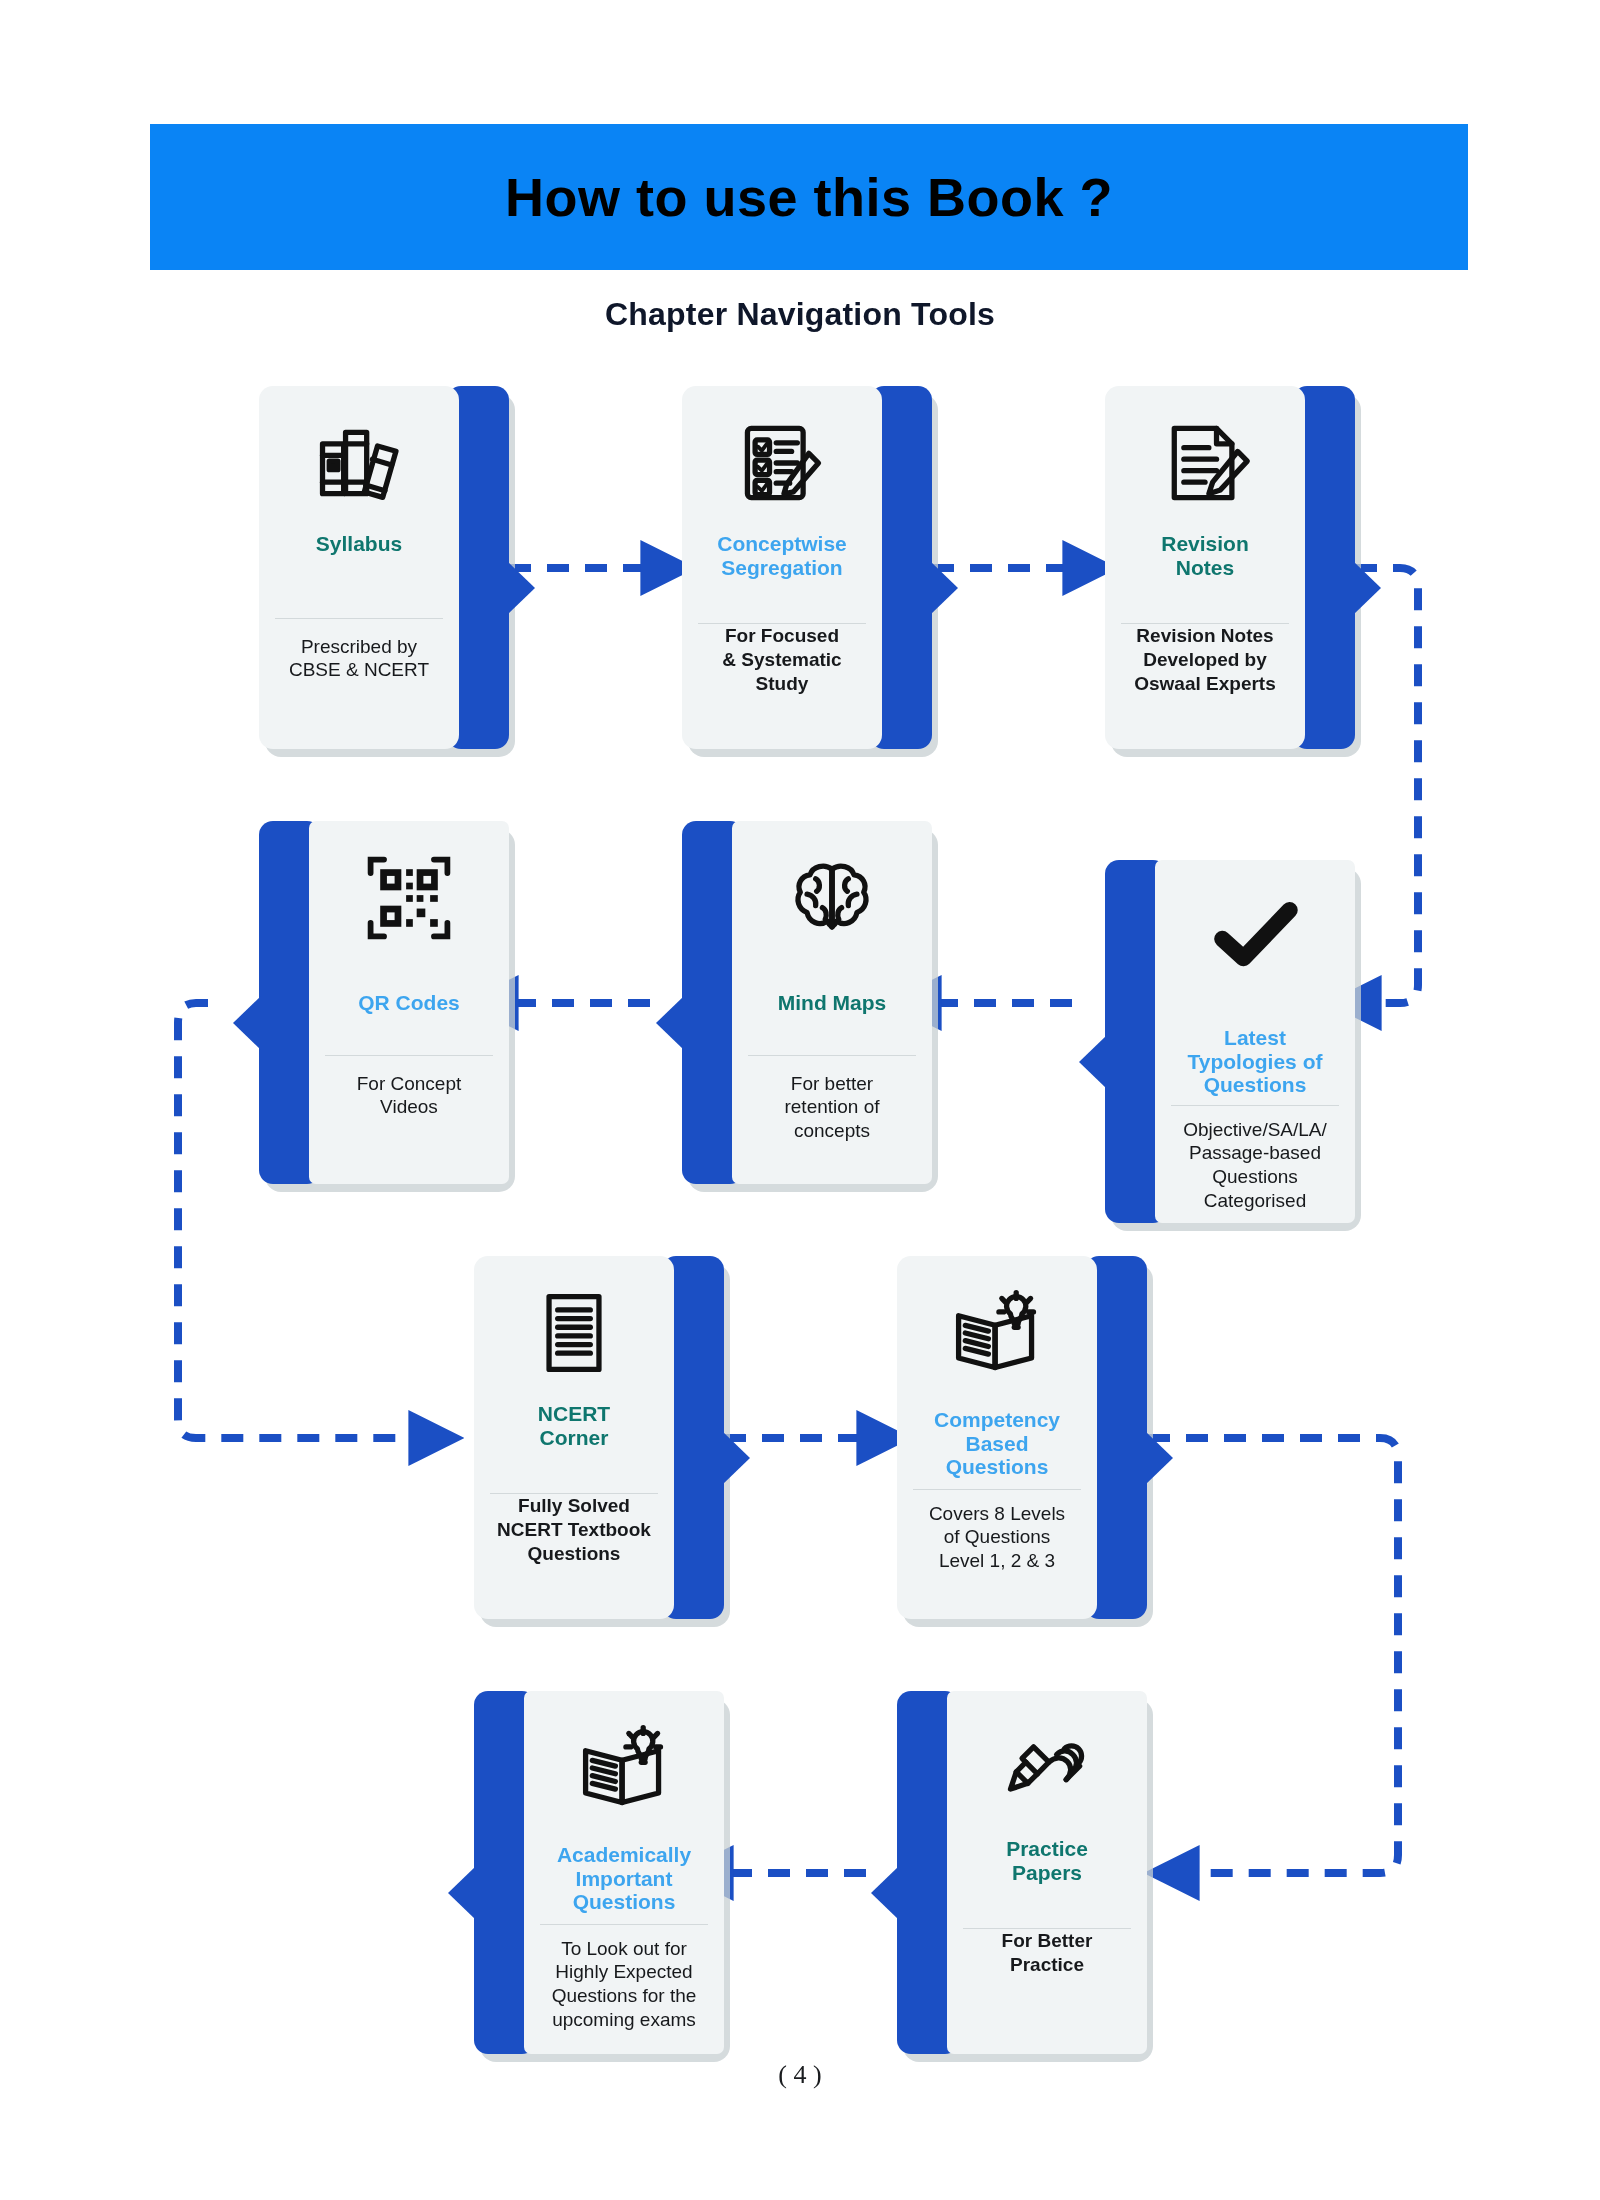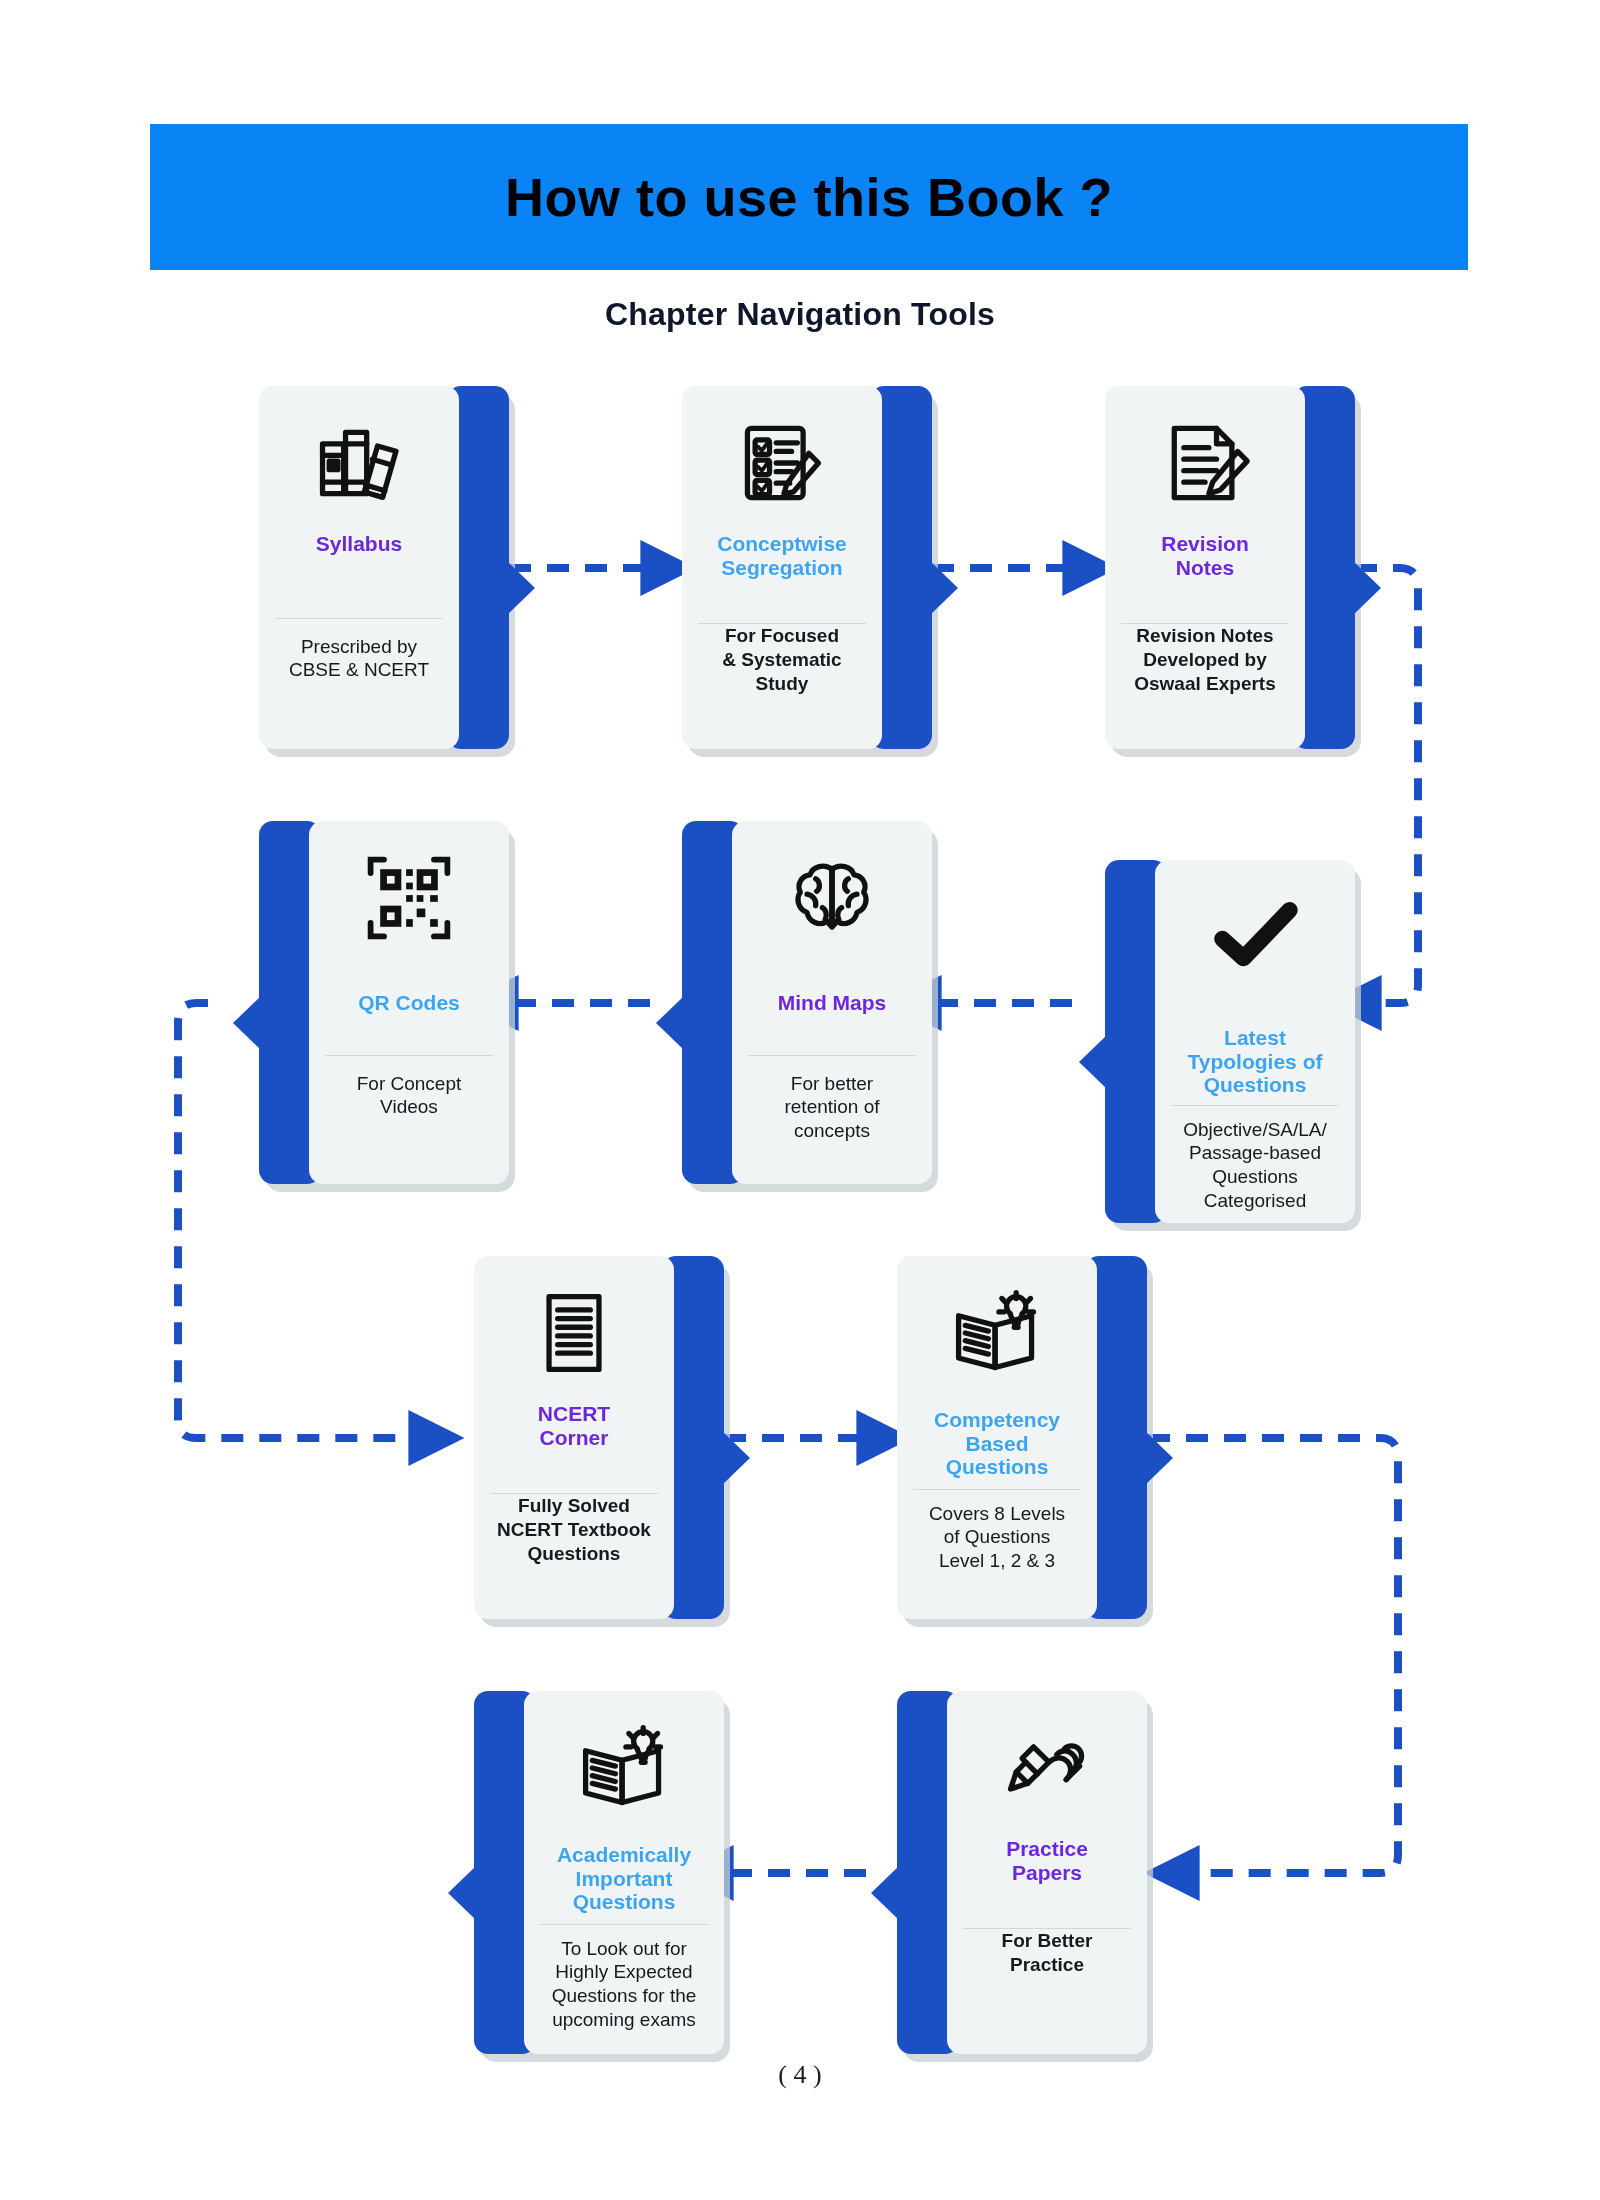--- a/index.html
+++ b/index.html
@@ -48,21 +48,21 @@
   .card.left-spine  .spine { left: 0; }
 
   
   .body-panel {
     position: absolute; top: 0; height: 363px;
     width: 200px;
     background: #f1f4f5; border-radius: 14px;
     display: flex; flex-direction: column; align-items: center;
   }
   .card.right-spine .body-panel { left: 0; }
-  .card.left-spine  .body-panel { right: 0; }
+  .card.left-spine  .body-panel { right: 0; border-radius: 7px; }
 
   
   .notch {
     position: absolute; top: 175px; width: 0; height: 0;
   }
   .card.right-spine .notch {
     right: -26px;
     border-top: 27px solid transparent;
     border-bottom: 27px solid transparent;
     border-left: 28px solid #1b4fc4;
@@ -77,21 +77,21 @@
   .icon-wrap {
     height: 118px; display: flex; align-items: center; justify-content: center;
     margin-top: 18px;
   }
   .icon-wrap svg { display: block; }
 
   .card-title {
     text-align: center; font-size: 21px; font-weight: 700;
     line-height: 1.12; padding: 0 6px;
   }
-  .t-red  { color: #6d28d9; }
+  .t-red  { color: #0f766e; }
   .t-blue { color: #3da5ef; }
 
   .divider {
     width: 168px; height: 1px; background: #d3d9db;
   }
   .card-desc {
     text-align: center; font-size: 19px; line-height: 1.26;
     color: #17191c; padding: 0 4px;
   }
 

